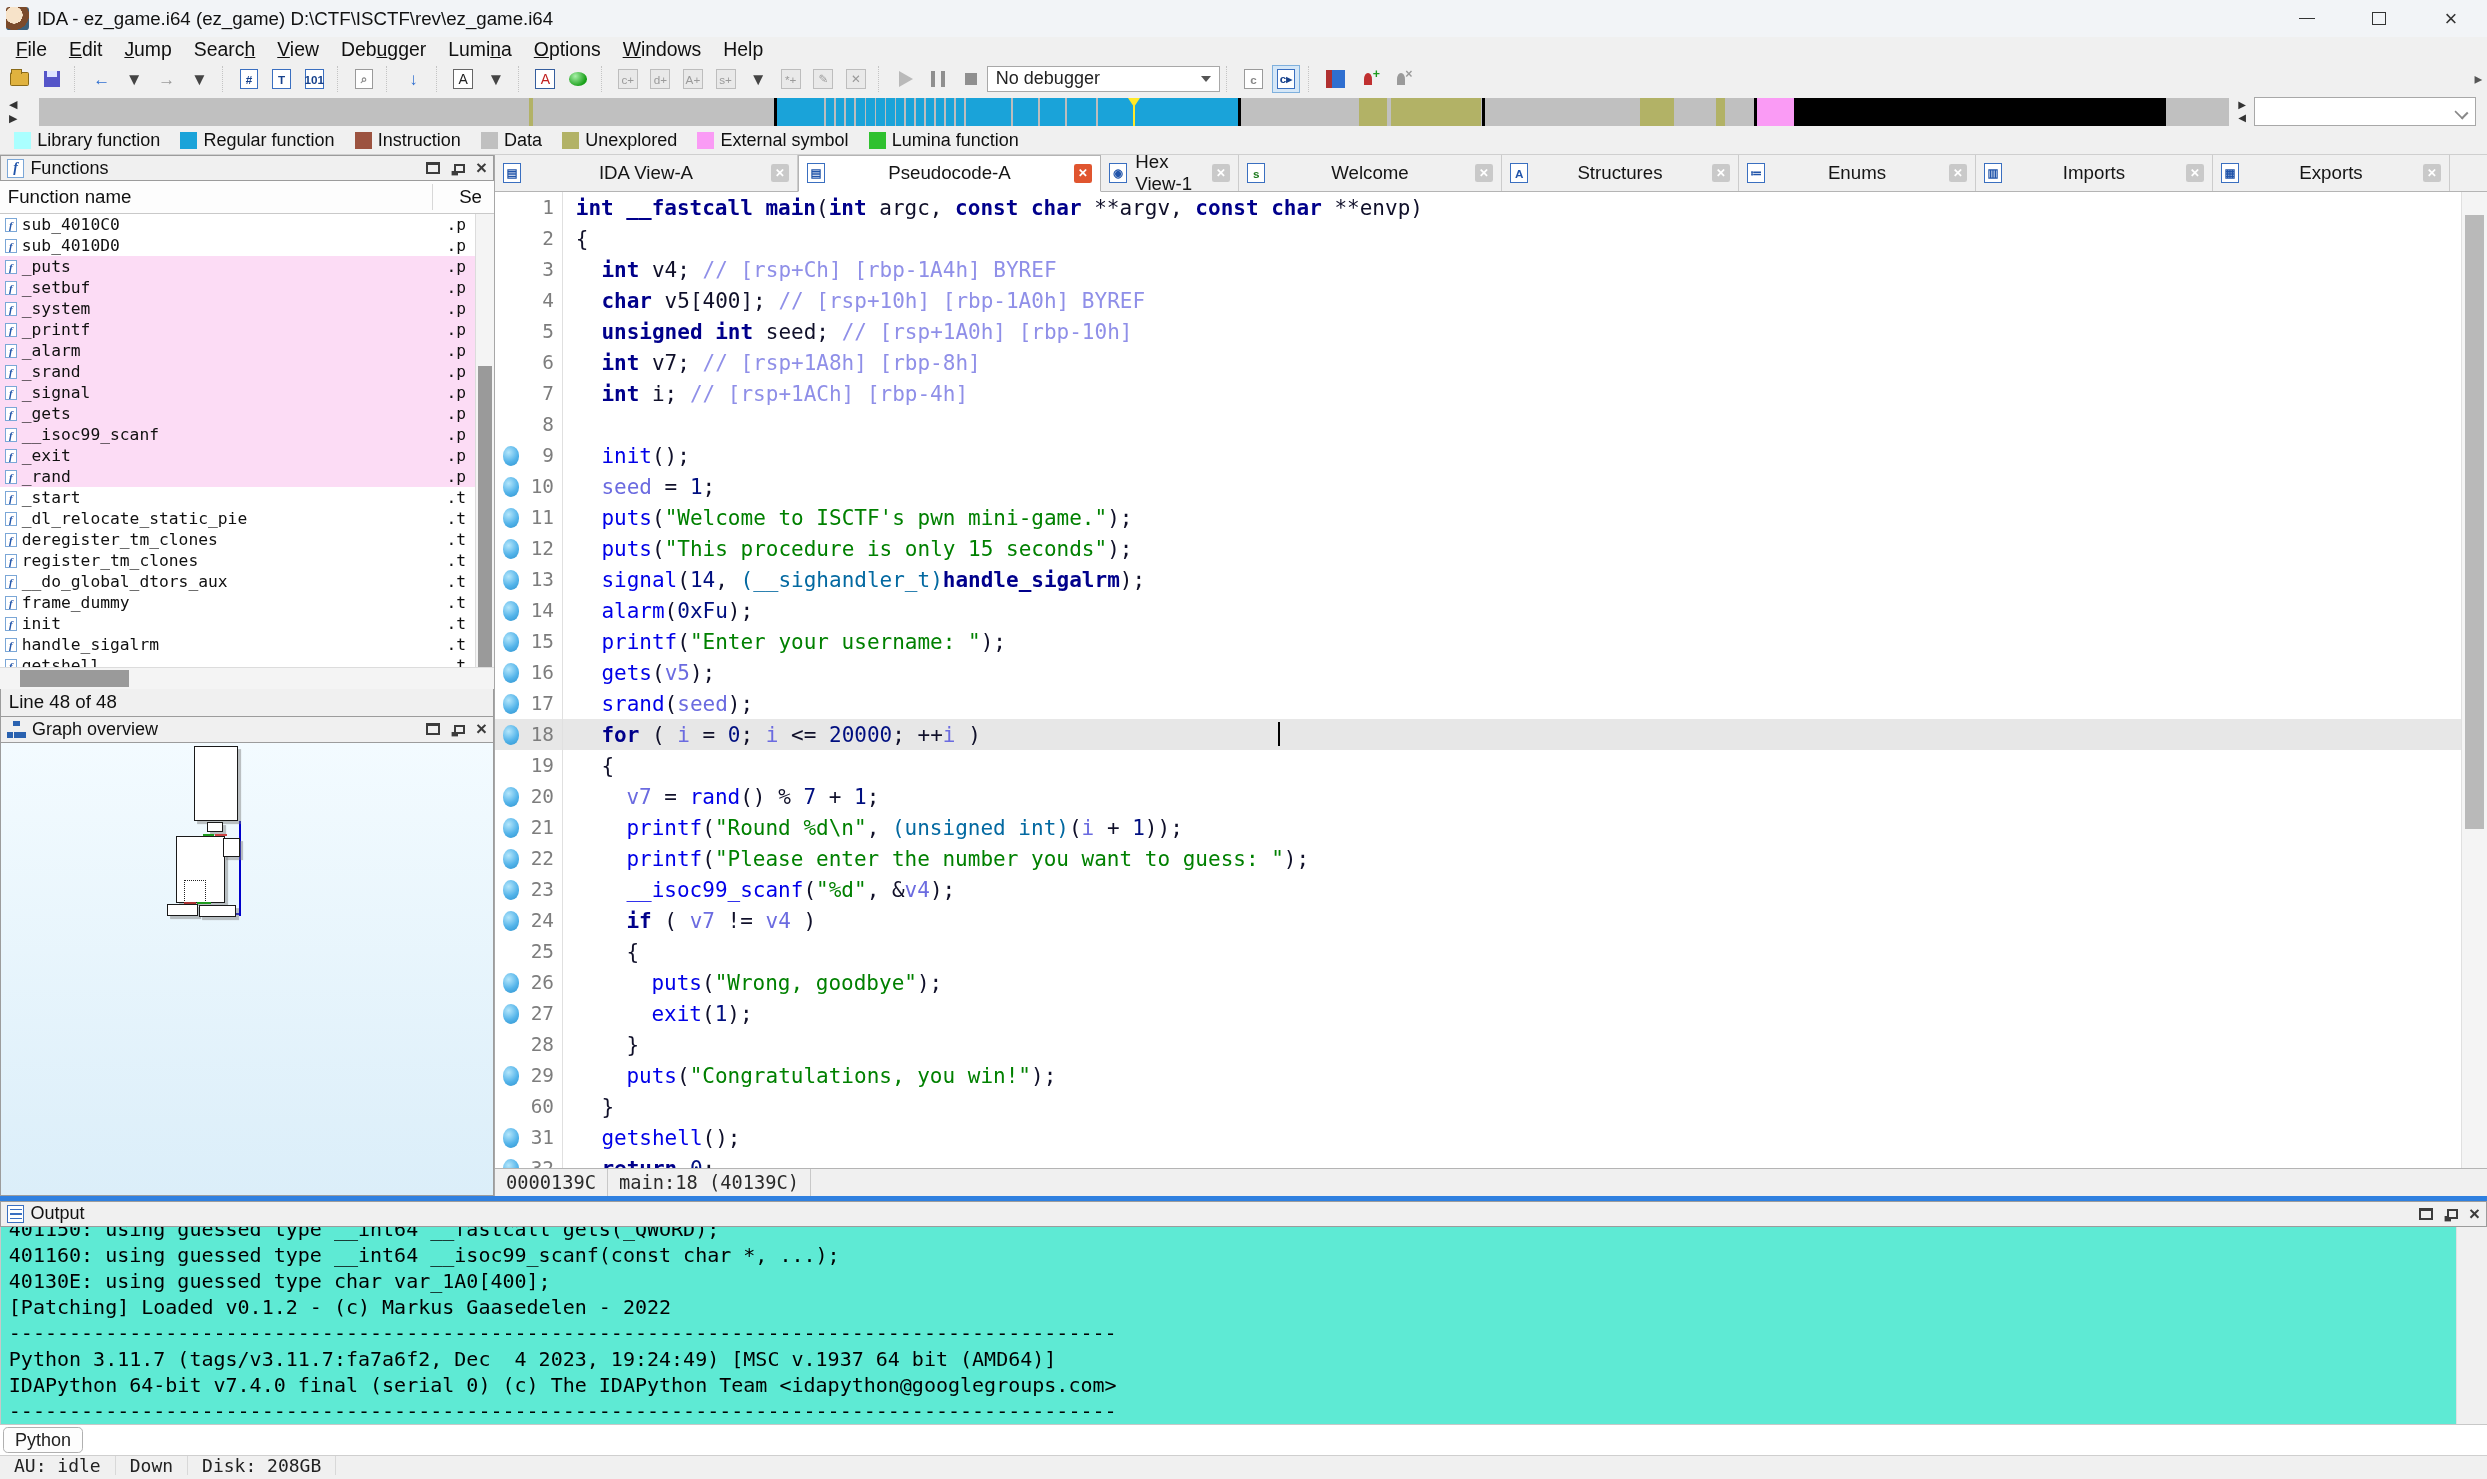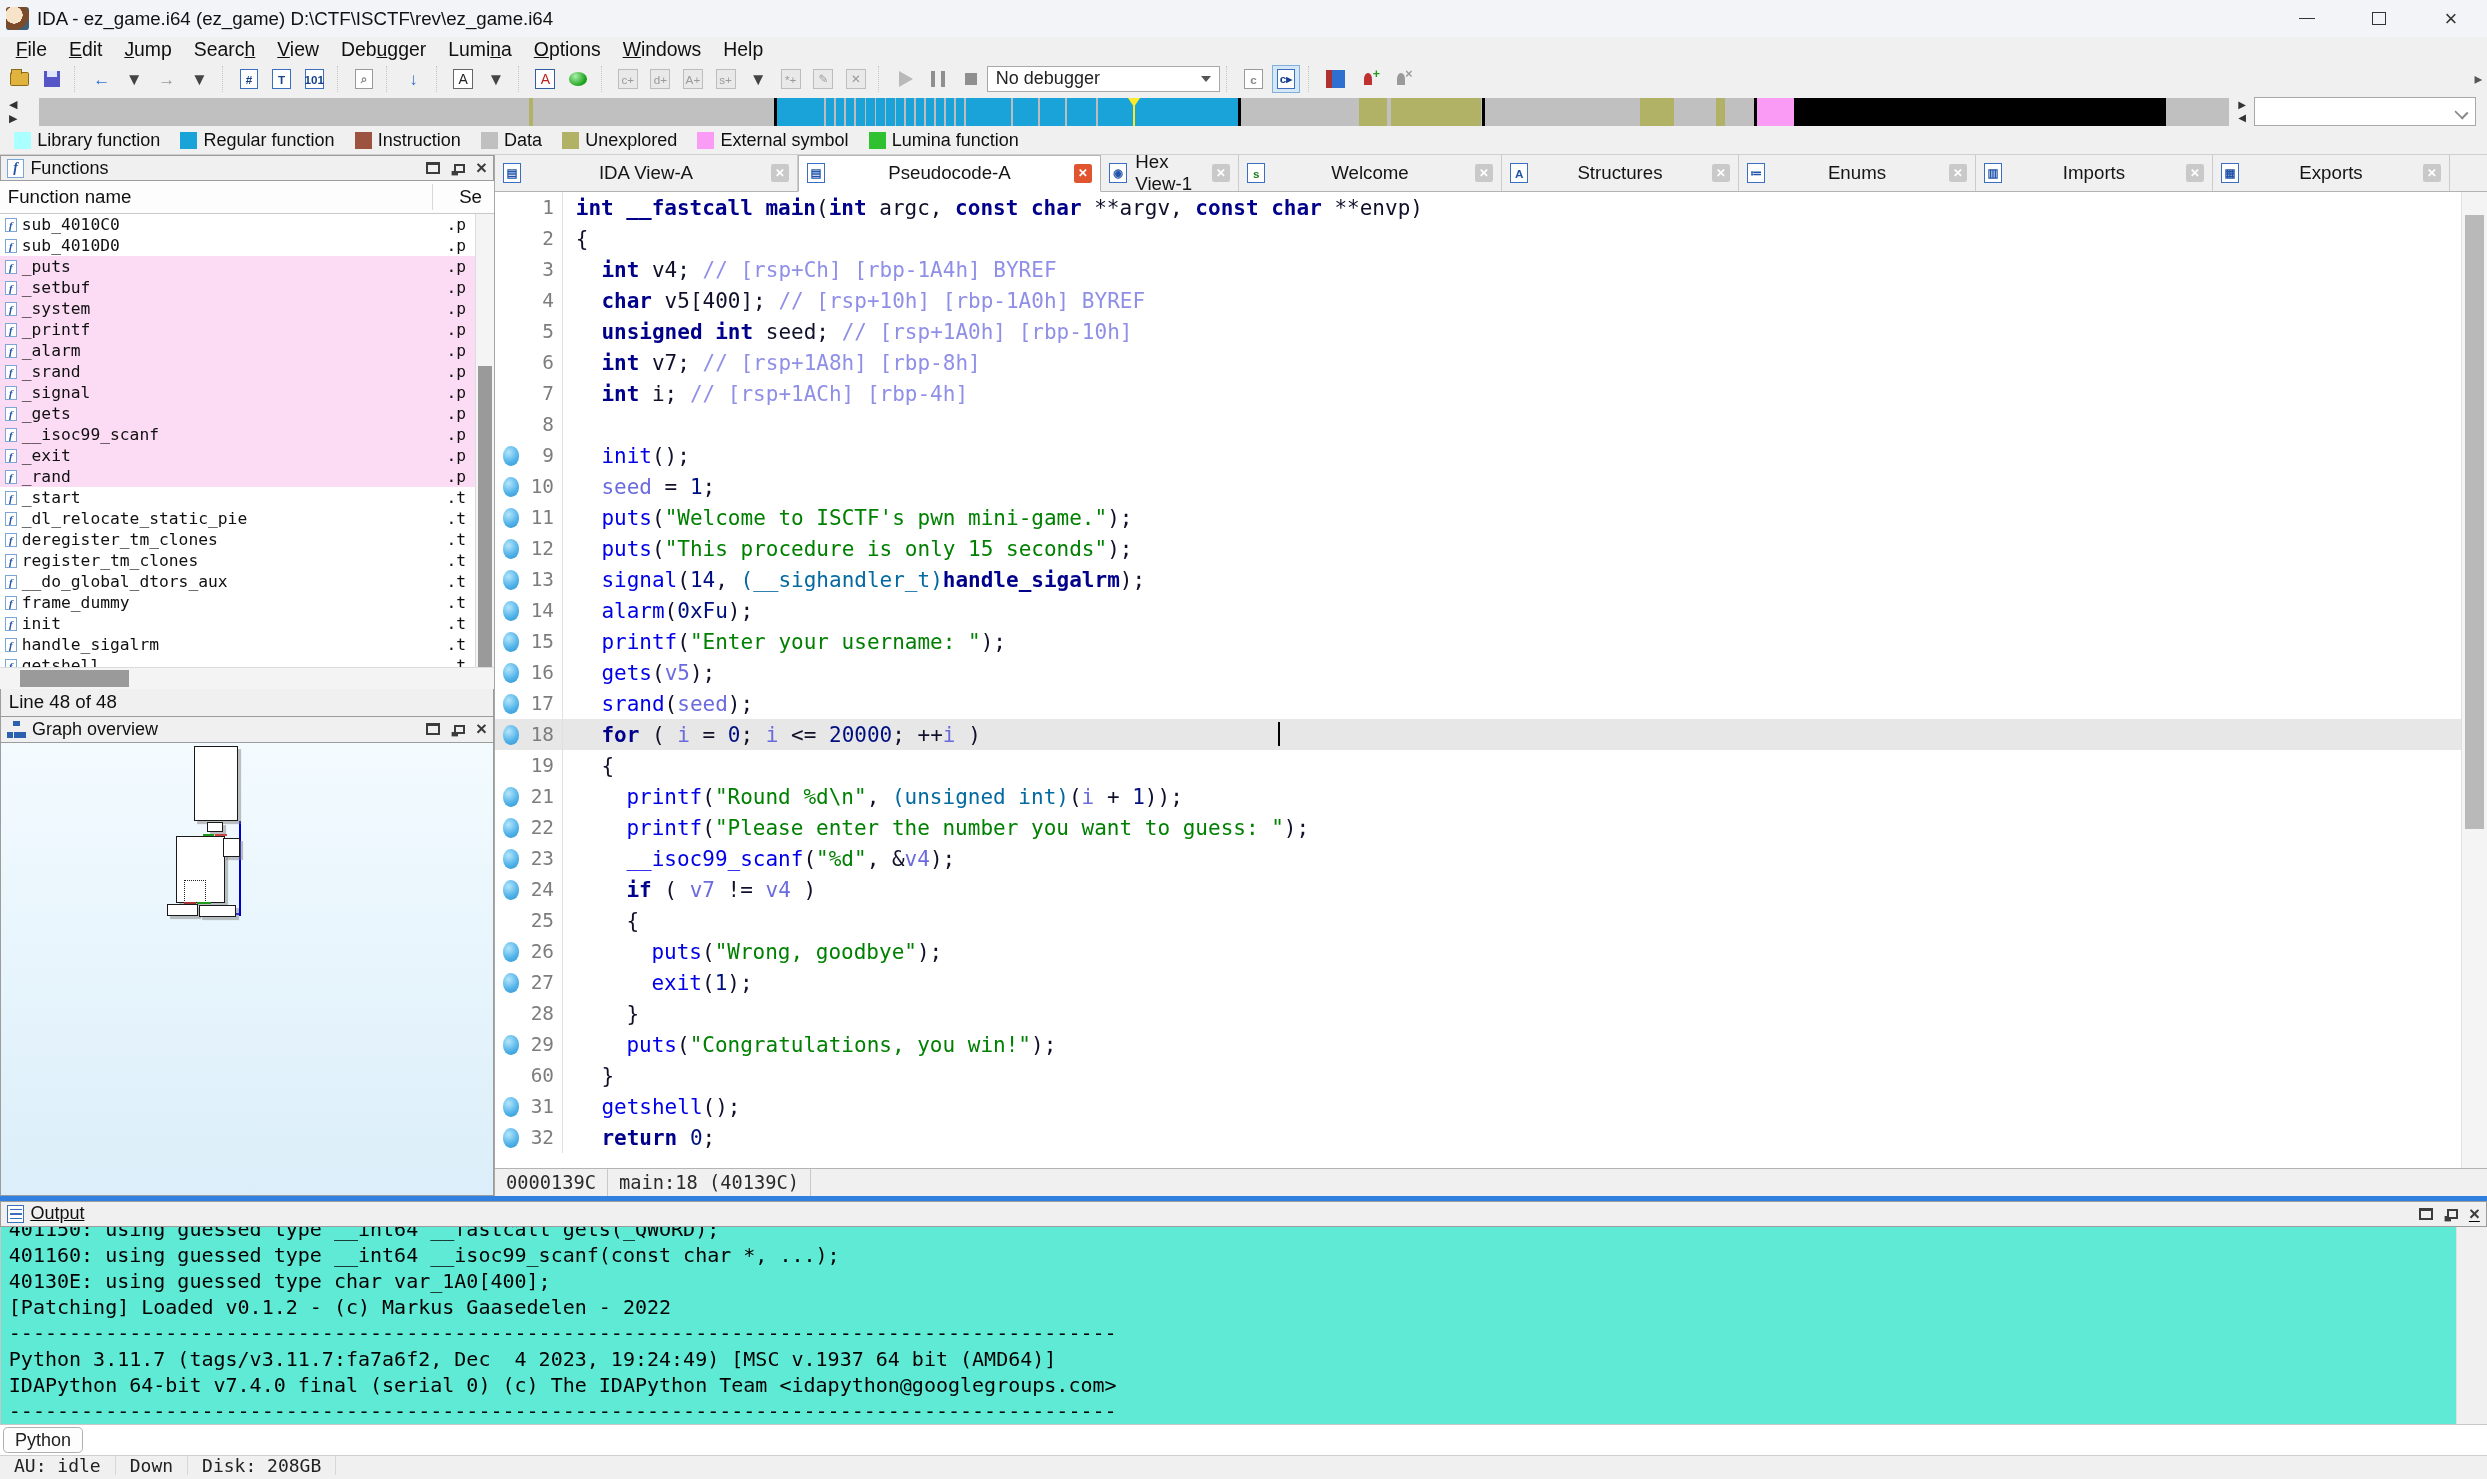--- a/index.html
+++ b/index.html
@@ -159,21 +159,21 @@
   .c-pl { color:#10102a; }
   .codevscroll { position:absolute; right:0; top:0; bottom:0; width:26.4px; background:#f4f4f4; border-left:0.8px solid #e0e0e0; }
   .codevthumb { position:absolute; left:3.1px; right:3.1px; top:23px; height:614px; background:#b9b9b9; }
   .codestatus { height:28px; background:#f0f0f0; border-top:0.8px solid #b4b4b4; display:flex; align-items:center;
                 font-family:"DejaVu Sans Mono", monospace; font-size:18.7px; color:#2a2a2a; flex:0 0 auto; }
   .cscell { padding:0 11px; height:100%; display:flex; align-items:center; border-right:0.8px solid #c8c8c8; }
 
   .bluesplit { height:4.7px; background:#2f80e0; flex:0 0 auto; }
 
   
-  .outputpanel { flex:0 0 auto; display:flex; flex-direction:column;text-decoration:underline; }
+  .outputpanel { flex:0 0 auto; display:flex; flex-direction:column; }
   .outcontent { height:197px; background:#5eead4; position:relative; overflow:hidden; border-left:0.8px solid #c8c8c8; }
   .outlines { position:absolute; left:7.8px; top:-11px; right:36px; }
   .outline { font-family:"DejaVu Sans Mono", monospace; font-size:20px; line-height:26px; color:#000; white-space:pre; }
   .outscroll { position:absolute; right:0; top:0; bottom:0; width:31px; background:#f0f0f0; border-left:0.8px solid #e0e0e0; }
 
   
   .clirow { height:31px; background:#fff; border-top:0.8px solid #c8c8c8; display:flex; align-items:center; flex:0 0 auto; }
   .clibtn { height:26.4px; margin-left:3.1px; padding:0 11px; border:0.8px solid #b0b0b0; border-radius:4.7px; background:#fdfdfd;
             font-size:18px; color:#222; display:flex; align-items:center; }
   .cliinput { flex:1 1 auto; height:26.4px; border:none; outline:none; font-size:18px; margin-left:6.2px;
@@ -716,20 +716,26 @@
               <div class="ctext" style="padding-left: 38px;"><span class="c-kw">for</span><span class="c-pl"> ( </span><span class="c-var">i</span><span class="c-pl"> = </span><span class="c-num">0</span><span class="c-pl">; </span><span class="c-var">i</span><span class="c-pl"> &lt;= </span><span class="c-num">20000</span><span class="c-pl">; ++</span><span class="c-var">i</span><span class="c-pl"> )</span></div>
               <div class="caret2"></div>
             </div>
             <div class="cline">
               <div class="clnum">19</div>
               <div class="cgsep"></div>
               <div class="ctext" style="padding-left: 38px;"><span class="c-pl">{</span></div>
             </div>
             <div class="cline">
               <div class="cdot"></div>
+              <div class="clnum">20</div>
+              <div class="cgsep"></div>
+              <div class="ctext" style="padding-left: 63px;"><span class="c-var">v7</span><span class="c-pl"> = </span><span class="c-fn">rand</span><span class="c-pl">() % </span><span class="c-num">7</span><span class="c-pl"> + </span><span class="c-num">1</span><span class="c-pl">;</span></div>
+            </div>
+            <div class="cline">
+              <div class="cdot"></div>
               <div class="clnum">21</div>
               <div class="cgsep"></div>
               <div class="ctext" style="padding-left: 63px;"><span class="c-fn">printf</span><span class="c-pl">(</span><span class="c-str">"Round %d\n"</span><span class="c-pl">, </span><span class="c-cast">(unsigned int)</span><span class="c-pl">(</span><span class="c-var">i</span><span class="c-pl"> + </span><span class="c-num">1</span><span class="c-pl">));</span></div>
             </div>
             <div class="cline">
               <div class="cdot"></div>
               <div class="clnum">22</div>
               <div class="cgsep"></div>
               <div class="ctext" style="padding-left: 63px;"><span class="c-fn">printf</span><span class="c-pl">(</span><span class="c-str">"Please enter the number you want to guess: "</span><span class="c-pl">);</span></div>
             </div>

